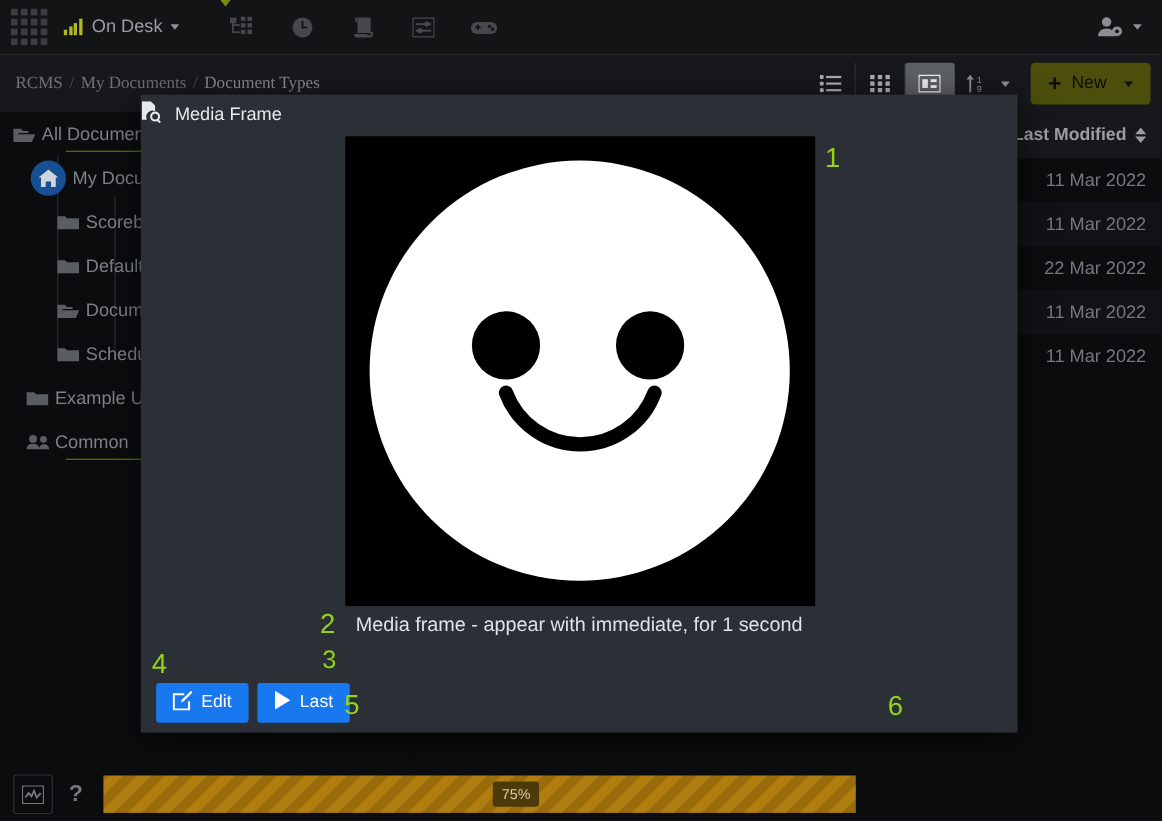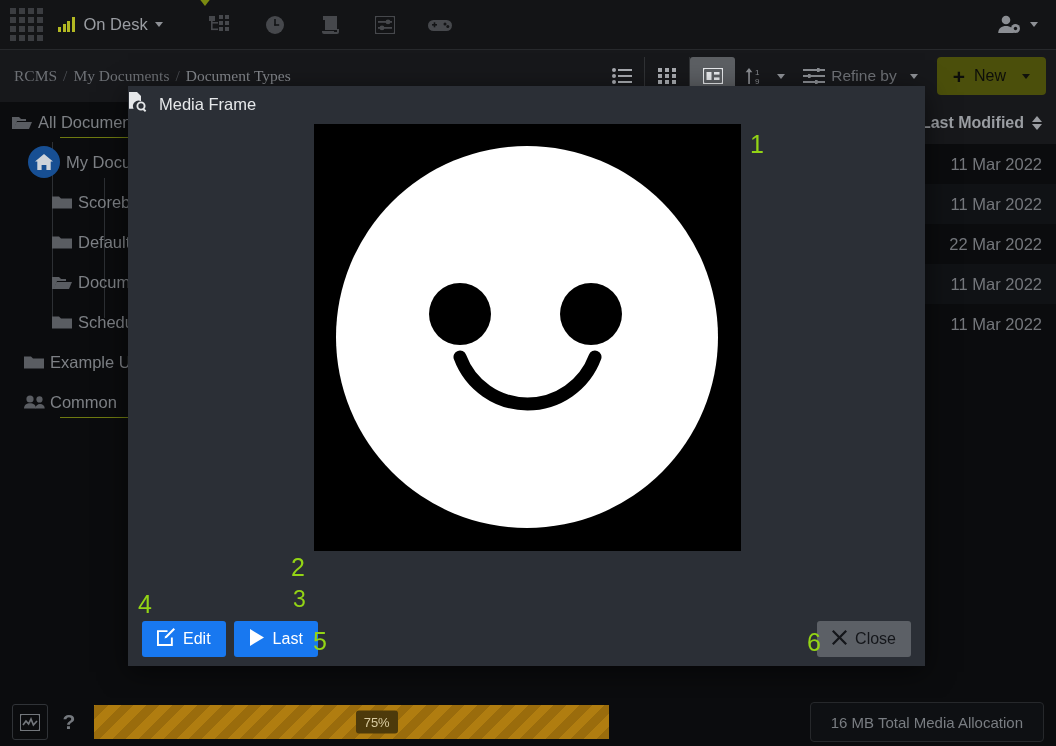--- a/index.html
+++ b/index.html
@@ -329,32 +329,20 @@
       </div>
       <div class="toolbtn">
         <svg width="20" height="18" viewBox="0 0 20 18">
             <path d="M5 1l3.4 4.2H1.6z"></path>
             <rect x="4.2" y="4" width="1.7" height="13"></rect>
             <text x="11" y="8" font-size="8" fill="#8a8d92" font-family="sans-serif">1</text>
             <text x="11" y="17" font-size="8" fill="#8a8d92" font-family="sans-serif">9</text>
           </svg>
         <span class="caret-d"></span>
       </div>
-      <div class="toolbtn">
-        <svg width="22" height="16" viewBox="0 0 22 16">
-            <rect x="0" y="1" width="22" height="2"></rect>
-            <rect x="0" y="7" width="22" height="2"></rect>
-            <rect x="0" y="13" width="22" height="2"></rect>
-            <rect x="14" y="0" width="2.6" height="4"></rect>
-            <rect x="5" y="6" width="2.6" height="4"></rect>
-            <rect x="12" y="12" width="2.6" height="4"></rect>
-          </svg>
-        <span>Refine by</span>
-        <span class="caret-d"></span>
-      </div>
       <div class="newbtn">
         <span class="plus">+</span>
         <span>New</span>
         <span class="caret-d"></span>
       </div>
     </div>
   </div>
 
   <div class="content">
 
@@ -481,64 +469,56 @@
     <div class="media-box">
       <svg width="427" height="427" viewBox="0 0 427 427">
         <rect width="427" height="427" fill="#000000"></rect>
         <circle cx="213" cy="213" r="191" fill="#ffffff"></circle>
         <circle cx="146" cy="190" r="31" fill="#000000"></circle>
         <circle cx="277" cy="190" r="31" fill="#000000"></circle>
         <path d="M146 233 A 72 72 0 0 0 281 233" fill="none" stroke="#000000" stroke-width="13" stroke-linecap="round"></path>
       </svg>
     </div>
 
+    <div class="caption">Media frame - appear with immediate, for 1 second</div>
 
 
     <div class="modal-foot">
       <div class="btn btn-blue" style="margin-right:8px">
         <span>
           <svg width="18" height="18" viewBox="0 0 18 18">
               <path d="M0 2.2h10.5v1.9H1.9v12h12V9.6h1.9V18H0z"></path>
               <path d="M16.6 0L18 1.5 9.8 9.7l-2.3.9.8-2.4z"></path>
             </svg>
         </span>
         <span>Edit</span>
       </div>
       <div class="btn btn-blue">
         <span>
           <svg width="16" height="17" viewBox="0 0 16 17">
               <path d="M1 0l14 8.5L1 17z"></path>
             </svg>
         </span>
         <span>Last</span>
       </div>
-      <div class="btn btn-gray">
-        <span>
-          <svg width="15" height="15" viewBox="0 0 15 15">
-              <path d="M1.6 0L7.5 5.9 13.4 0 15 1.6 9.1 7.5 15 13.4 13.4 15 7.5 9.1 1.6 15 0 13.4 5.9 7.5 0 1.6z"></path>
-            </svg>
-        </span>
-        <span>Close</span>
-      </div>
     </div>
   </div>
 
   <div class="statusbar">
     <div class="sq-btn">
       <svg width="20" height="17" viewBox="0 0 20 17">
           <rect x="0" y="0" width="20" height="17" rx="2" fill="none" stroke="#73777c" stroke-width="2"></rect>
           <path d="M3 11l3-4 2.6 3 2.4-5 2.4 6 3.6-4" fill="none" stroke="#73777c" stroke-width="1.7"></path>
         </svg>
     </div>
     <div class="help">?</div>
     <div class="progress-wrap">
       <div class="progress-bar"></div>
       <div class="pct">75%</div>
     </div>
-    <div class="alloc">16 MB Total Media Allocation</div>
   </div>
 
   <div class="ann" style="left:750px;top:132px">1</div>
   <div class="ann" style="left:291px;top:555px">2</div>
   <div class="ann" style="left:293px;top:588px;font-size:23px">3</div>
   <div class="ann" style="left:138px;top:592px">4</div>
   <div class="ann" style="left:313px;top:629px">5</div>
   <div class="ann" style="left:807px;top:630px">6</div>
 
 </div>

